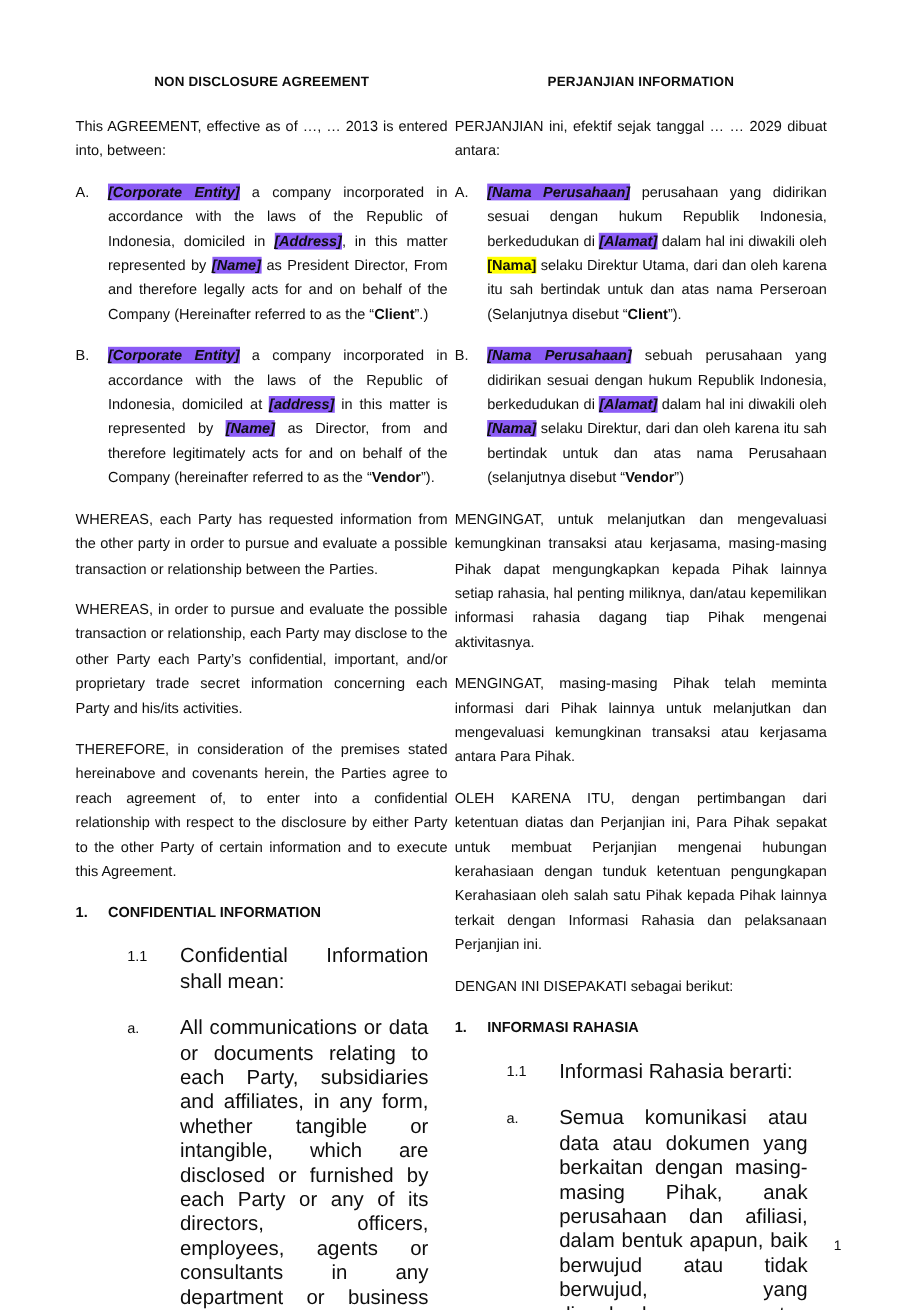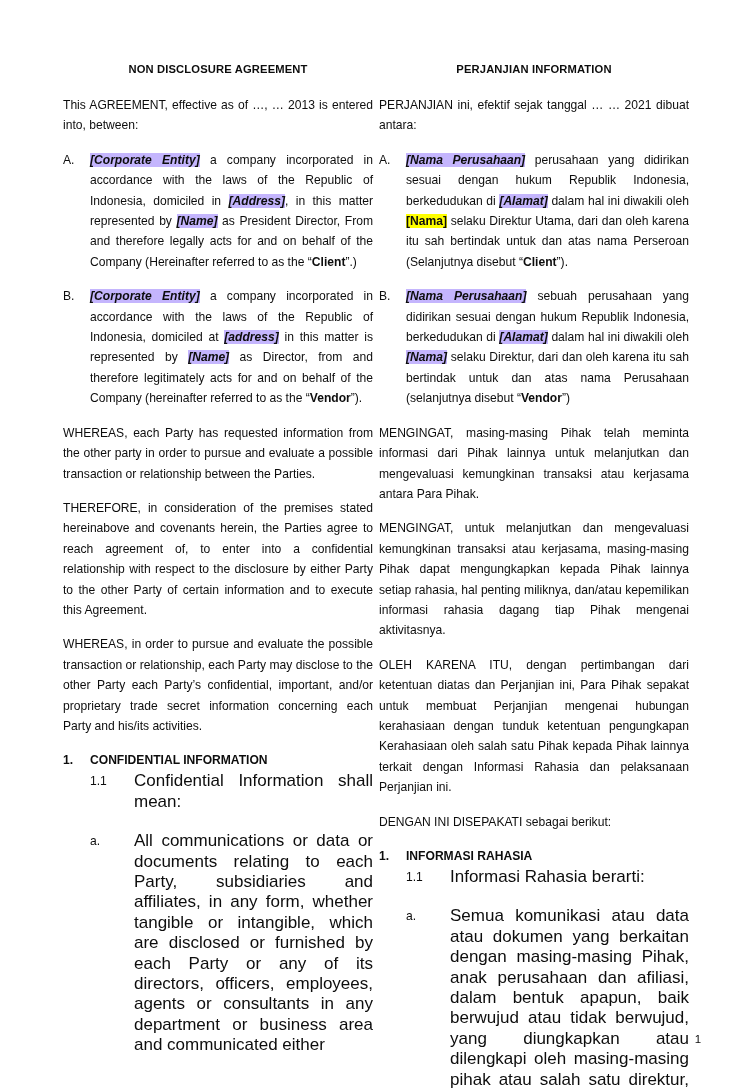--- a/index.html
+++ b/index.html
@@ -80,40 +80,40 @@
   }
   .num-head .content {
     flex: 1 1 auto;
     font-size: 12.1px;
     font-weight: bold;
     line-height: 21px;
   }
   .sub-item {
     display: flex;
     flex-direction: row;
-    margin: 0;
+    margin: 16px;
     padding-left: 27px;
   }
   .sub-item .marker {
     flex: 0 0 44px;
     font-size: 12.1px;
     line-height: 20.4px;
   }
   .sub-item .content {
     flex: 1 1 auto;
     font-size: 17px;
     line-height: 20.4px;
     text-align: justify;
     text-justify: inter-word;
   }
   .sub-item.spaced {
     margin-top: 19px;
   }
   .hl {
-    background-color: #c4b5fd;
+    background-color: #8b5cf6;
     font-style: italic;
     font-weight: bold;
   }
   .hl-plain {
     background-color: #ffff00;
     font-weight: bold;
   }
   b, .b { font-weight: bold; }
   .page-number {
     position: absolute;
@@ -143,23 +143,23 @@
         <div class="content"><span class="hl">[Corporate Entity]</span><span> a company incorporated in accordance with the laws of the Republic of Indonesia, domiciled in </span><span class="hl">[Address]</span><span>, in this matter represented by </span><span class="hl">[Name]</span><span> as President Director, From and therefore legally acts for and on behalf of the Company (Hereinafter referred to as the “</span><b>Client</b><span>”.)</span></div>
       </div>
 
       <div class="list-item">
         <div class="marker">B.</div>
         <div class="content"><span class="hl">[Corporate Entity]</span><span> a company incorporated in accordance with the laws of the Republic of Indonesia, domiciled at </span><span class="hl">[address]</span><span> in this matter is represented by </span><span class="hl">[Name]</span><span> as Director, from and therefore legitimately acts for and on behalf of the Company (hereinafter referred to as the “</span><b>Vendor</b><span>”).</span></div>
       </div>
 
       <p class="para">WHEREAS, each Party has requested information from the other party in order to pursue and evaluate a possible transaction or relationship between the Parties.</p>
 
+      <p class="para">WHEREAS, in order to pursue and evaluate the possible transaction or relationship, each Party may disclose to the other Party each Party’s confidential, important, and/or proprietary trade secret information concerning each Party and his/its activities.</p>
+
       <p class="para">THEREFORE, in consideration of the premises stated hereinabove and covenants herein, the Parties agree to reach agreement of, to enter into a confidential relationship with respect to the disclosure by either Party to the other Party of certain information and to execute this Agreement.</p>
-
-      <p class="para">WHEREAS, in order to pursue and evaluate the possible transaction or relationship, each Party may disclose to the other Party each Party’s confidential, important, and/or proprietary trade secret information concerning each Party and his/its activities.</p>
 
 
       <div class="num-head">
         <div class="marker">1.</div>
         <div class="content">CONFIDENTIAL INFORMATION</div>
       </div>
 
       <div class="sub-item">
         <div class="marker">1.1</div>
         <div class="content">Confidential Information shall mean:</div>
@@ -169,35 +169,35 @@
         <div class="marker">a.</div>
         <div class="content">All communications or data or documents relating to each Party, subsidiaries and affiliates, in any form, whether tangible or intangible, which are disclosed or furnished by each Party or any of its directors, officers, employees, agents or consultants in any department or business area and communicated either</div>
       </div>
 
     </div>
 
     <div class="col">
 
       <div class="doc-title">PERJANJIAN INFORMATION</div>
 
-      <p class="para">PERJANJIAN ini, efektif sejak tanggal … … 2021 dibuat antara:</p>
+      <p class="para">PERJANJIAN ini, efektif sejak tanggal … … 2029 dibuat antara:</p>
 
       <div class="list-item">
         <div class="marker">A.</div>
         <div class="content"><span class="hl">[Nama Perusahaan]</span><span>  perusahaan yang didirikan sesuai dengan hukum Republik Indonesia, berkedudukan di </span><span class="hl">[Alamat]</span><span> dalam hal ini diwakili oleh </span><span class="hl-plain">[Nama]</span><span>  selaku Direktur Utama, dari dan oleh karena itu sah bertindak untuk dan atas nama Perseroan (Selanjutnya disebut “</span><b>Client</b><span>”).</span></div>
       </div>
 
       <div class="list-item">
         <div class="marker">B.</div>
         <div class="content"><span class="hl">[Nama Perusahaan]</span><span> sebuah perusahaan yang didirikan sesuai dengan hukum Republik Indonesia, berkedudukan di </span><span class="hl">[Alamat]</span><span> dalam hal ini diwakili oleh </span><span class="hl">[Nama]</span><span> selaku Direktur, dari dan oleh karena itu sah bertindak untuk dan atas nama Perusahaan (selanjutnya disebut “</span><b>Vendor</b><span>”)</span></div>
       </div>
 
+      <p class="para">MENGINGAT, untuk melanjutkan dan mengevaluasi kemungkinan transaksi atau kerjasama, masing-masing Pihak dapat mengungkapkan kepada Pihak lainnya setiap rahasia, hal penting miliknya, dan/atau kepemilikan informasi rahasia dagang tiap Pihak mengenai aktivitasnya.</p>
+
       <p class="para">MENGINGAT, masing-masing Pihak telah meminta informasi dari Pihak lainnya untuk melanjutkan dan mengevaluasi kemungkinan transaksi atau kerjasama antara Para Pihak.</p>
-
-      <p class="para">MENGINGAT, untuk melanjutkan dan mengevaluasi kemungkinan transaksi atau kerjasama, masing-masing Pihak dapat mengungkapkan kepada Pihak lainnya setiap rahasia, hal penting miliknya, dan/atau kepemilikan informasi rahasia dagang tiap Pihak mengenai aktivitasnya.</p>
 
       <p class="para">OLEH KARENA ITU, dengan pertimbangan dari ketentuan diatas dan Perjanjian ini, Para Pihak sepakat untuk membuat Perjanjian mengenai hubungan kerahasiaan dengan tunduk ketentuan pengungkapan Kerahasiaan oleh salah satu Pihak kepada Pihak lainnya terkait dengan Informasi Rahasia dan pelaksanaan Perjanjian ini.</p>
 
       <p class="para">DENGAN INI DISEPAKATI sebagai berikut:</p>
 
       <div class="num-head">
         <div class="marker">1.</div>
         <div class="content">INFORMASI RAHASIA</div>
       </div>
 

